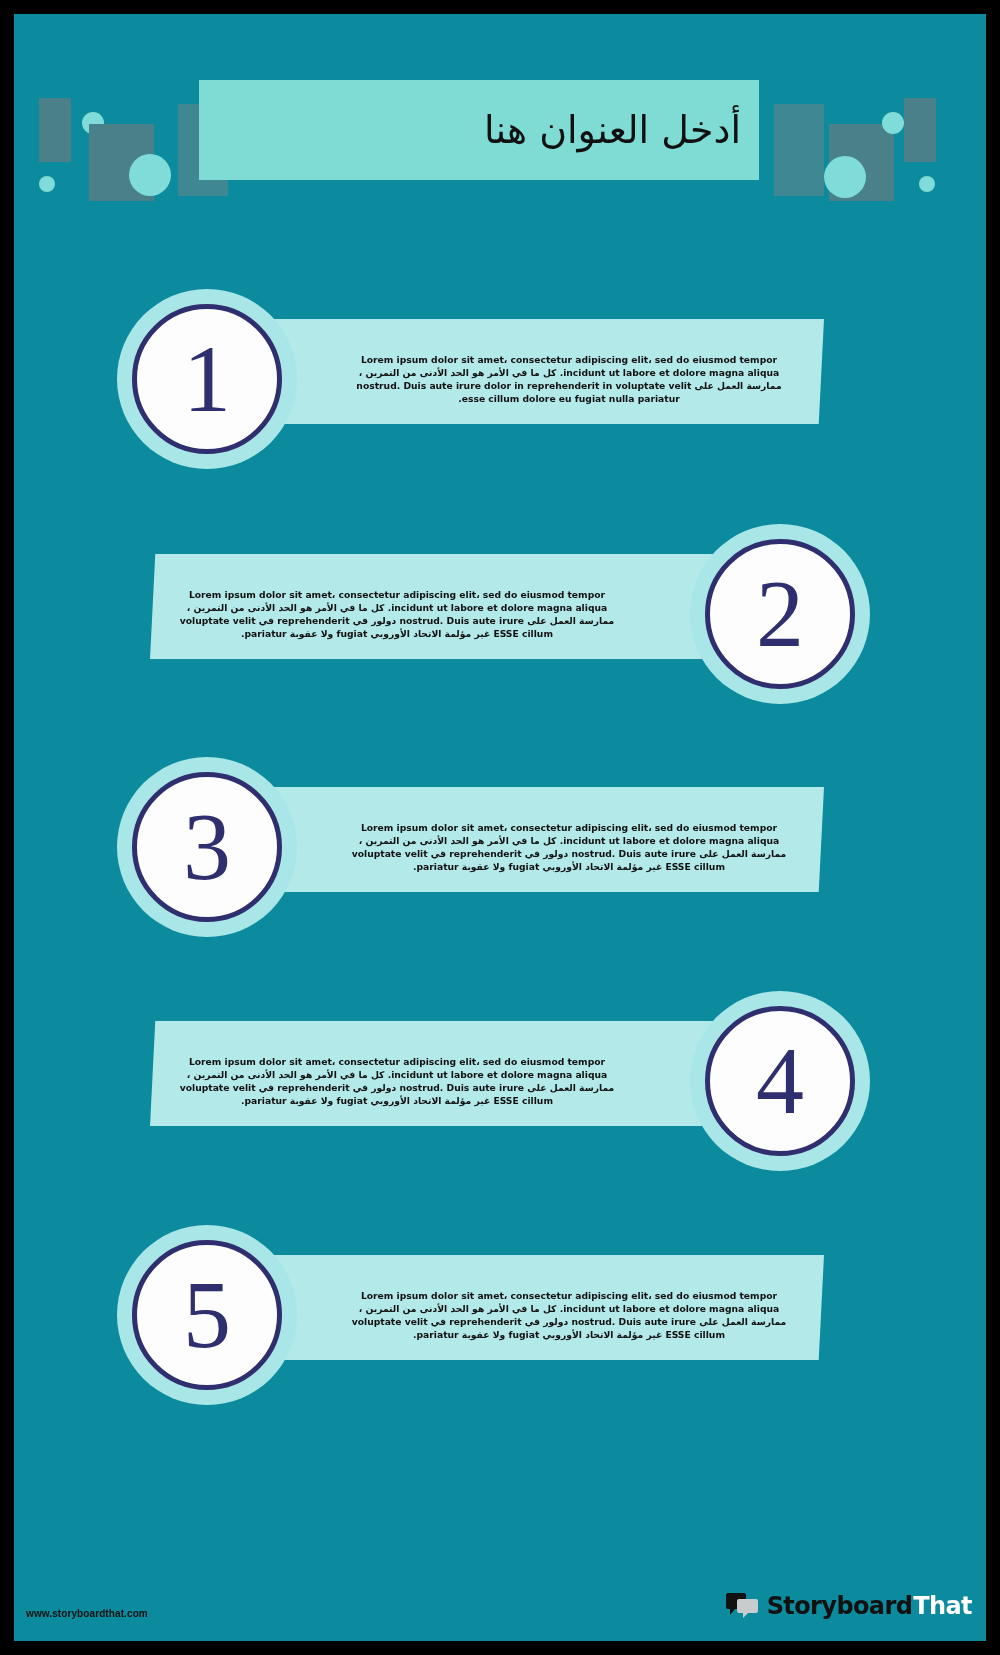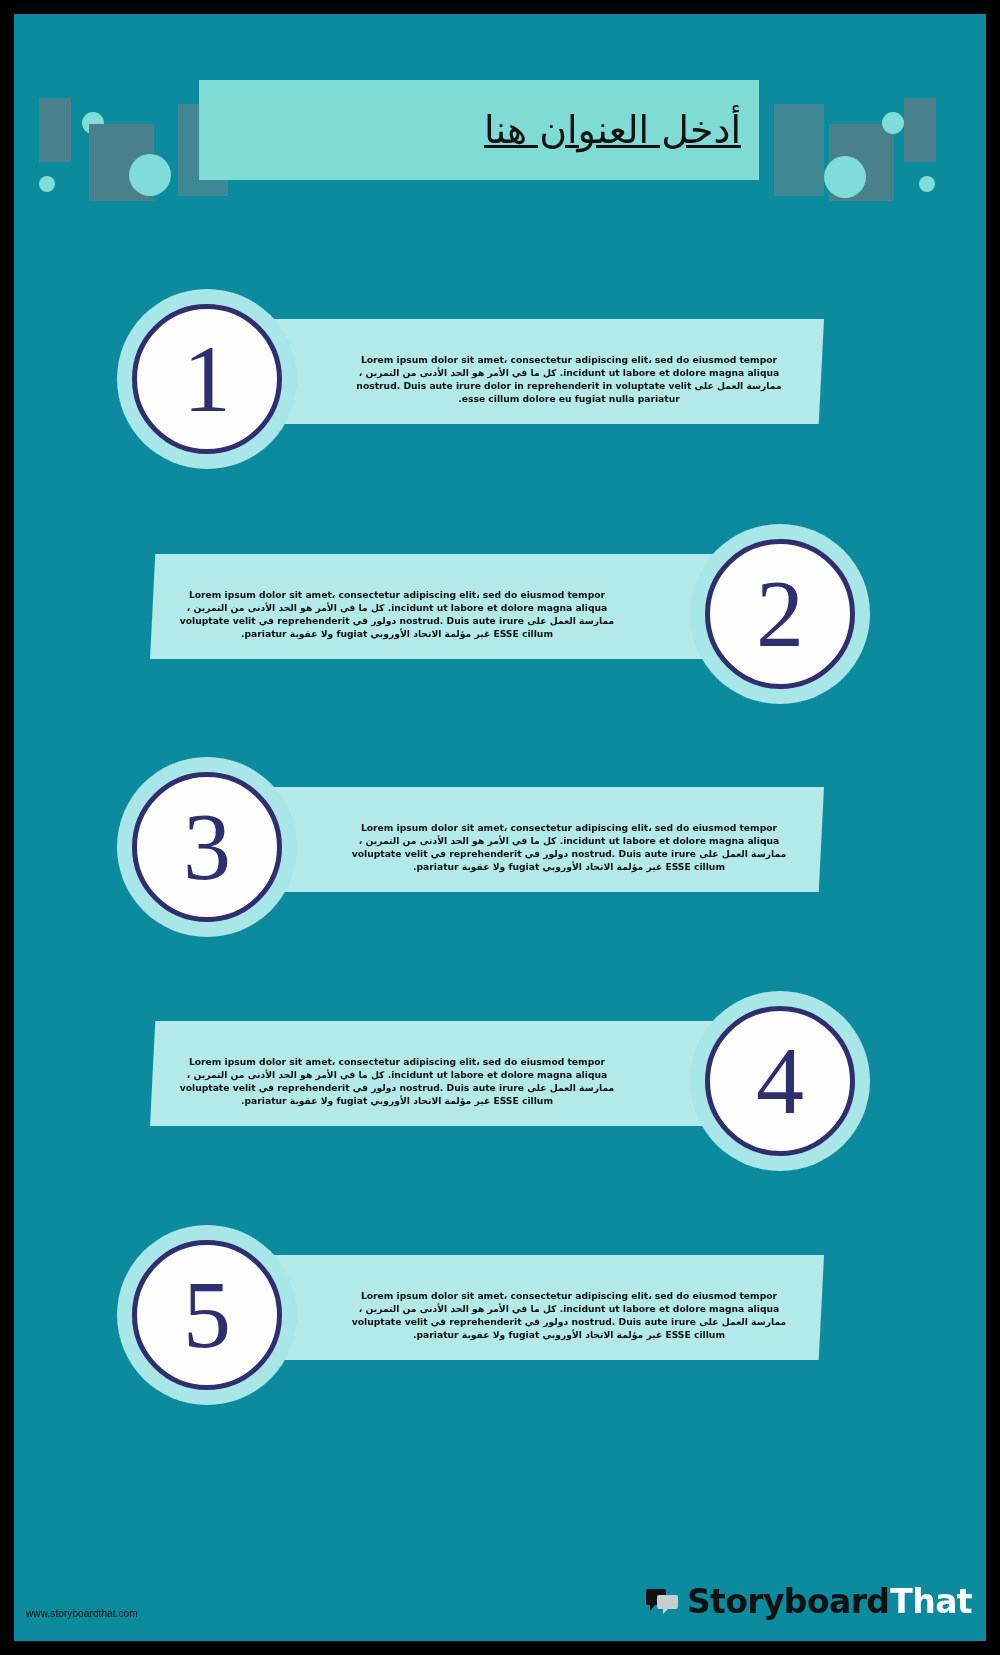--- a/index.html
+++ b/index.html
@@ -16,21 +16,21 @@
   .header{position:absolute;left:0;top:62px;width:972px;height:125px;}
   .deco{position:absolute;}
   .sq{background:#3f8792;}
   .sq-d{background:#49808a;}
   .cir{border-radius:50%;background:#7fdcd8;}
 
   .title-band{position:absolute;left:185px;top:4px;width:560px;height:100px;
               background:#7fdcd4;}
   .title-text{position:absolute;right:18px;top:50%;transform:translateY(-50%);
               font-size:38px;color:#111;direction:rtl;text-align:left;
-              font-family:"DejaVu Sans",sans-serif;white-space:nowrap;text-decoration:underline;}
+              font-family:"DejaVu Sans",sans-serif;white-space:nowrap;}
 
   
   .row{position:absolute;left:0;width:972px;height:180px;}
 
   .bar{position:absolute;top:28px;height:105px;background:#b3e9e9;}
   .bar.left  {left:10px;}
   
   .bar.left  {clip-path:polygon(0 0,100% 0,100% 100%,0 100%);}
 
   .bar-text{position:absolute;top:50%;transform:translateY(-50%);
@@ -45,24 +45,24 @@
         border-radius:50%;background:#fdfdfd;border:5px solid #2f2e6e;
         box-sizing:border-box;}
   .num{position:absolute;left:0;top:0;width:180px;height:180px;
        display:flex;align-items:center;justify-content:center;
        font-size:96px;color:#2f2e6e;line-height:1;
        font-family:"Liberation Serif",serif;}
 
   
   .footer{position:absolute;left:0;bottom:0;width:972px;height:90px;}
   .site{position:absolute;left:12px;bottom:22px;font-size:10px;
-        font-weight:normal;color:#111;letter-spacing:.1px;text-align:right;}
+        font-weight:bold;color:#111;letter-spacing:.1px;text-align:right;}
   .logo{position:absolute;right:14px;bottom:20px;display:flex;
         align-items:center;gap:7px;}
-  .logo-text{font-size:33px;font-weight:bold;letter-spacing:-.6px;
+  .logo-text{font-size:24px;font-weight:bold;letter-spacing:-.6px;
              font-family:"DejaVu Sans",sans-serif;}
   .lt-dark{color:#111;}
   .lt-grey{color:#ffffff;}
 </style>
 </head>
 <body>
 
 <div id="poster">
   <div class="canvas">
 

